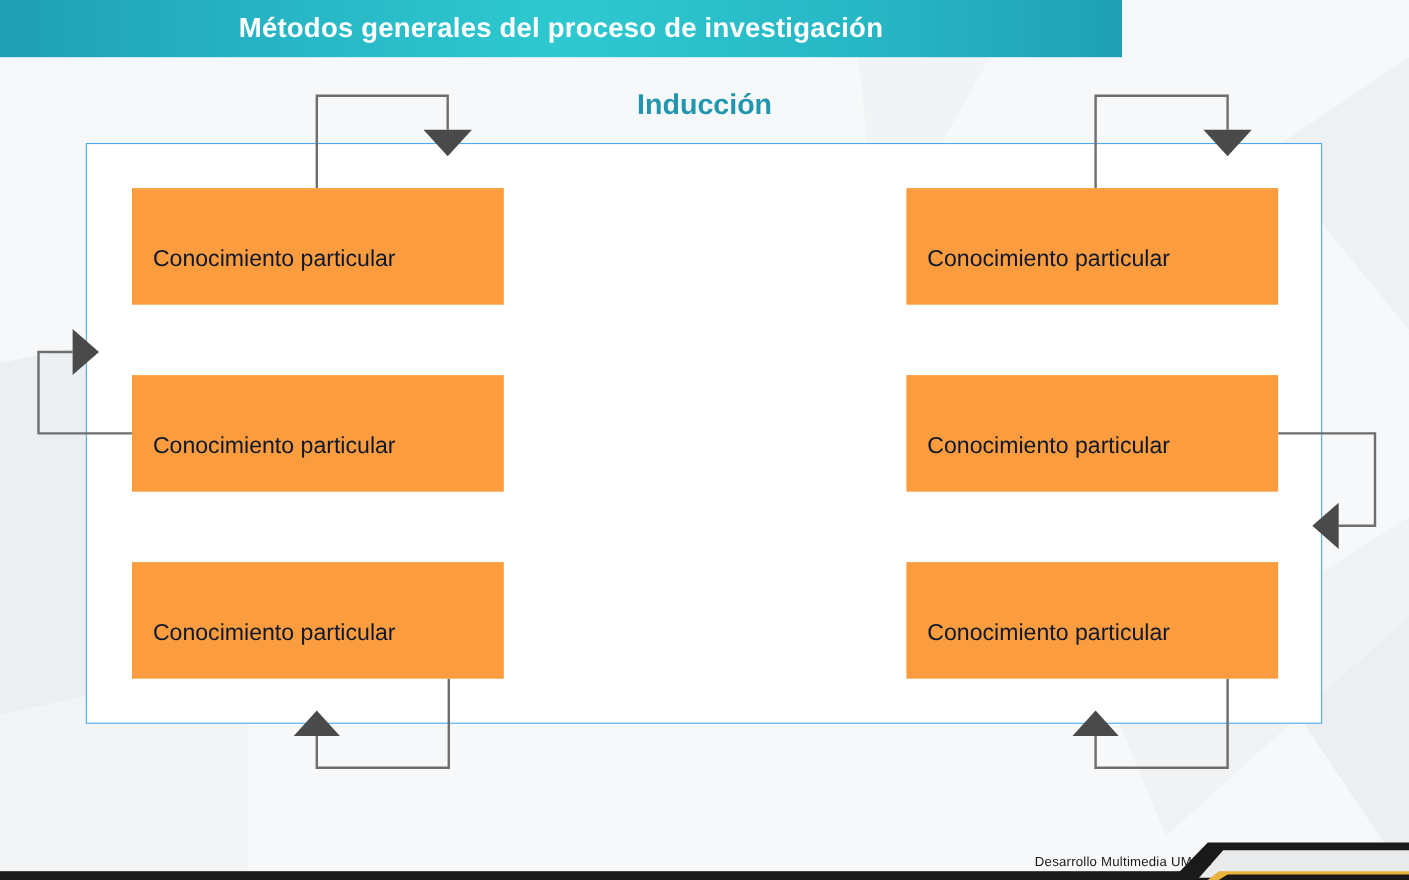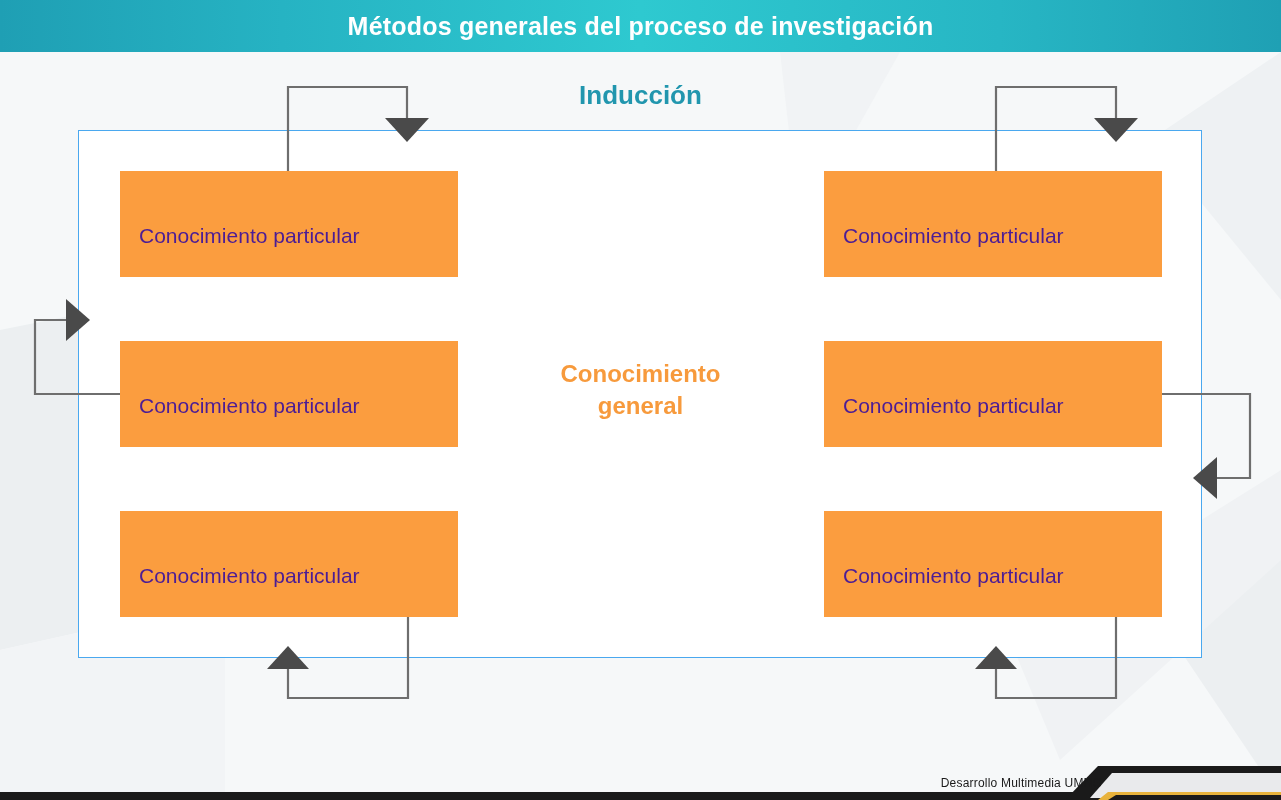--- a/index.html
+++ b/index.html
@@ -24,21 +24,21 @@
     inset: 0;
     width: 1281px;
     height: 800px;
   }
 
   
   .header-bar {
     position: absolute;
     left: 0;
     top: 0;
-    width: 1281px;
+    width: 1020px;
     height: 52px;
     background: linear-gradient(90deg,
         #1f9fb4 0%,
         #26b3c3 22%,
         #2ec9d0 50%,
         #27b6c4 78%,
         #1fa0b4 100%);
     display: flex;
     align-items: center;
     justify-content: center;
@@ -94,21 +94,21 @@
     position: absolute;
     width: 338px;
     height: 106px;
     background: #fb9d3f;
     display: flex;
     align-items: center;
     box-sizing: border-box;
     padding-left: 19px;
   }
   .kbox span {
-    color: #4c1d95;
+    color: #0f172a;
     font-size: 21px;
     line-height: 1.1;
     margin-top: 24px;
   }
   .kbox.l1 { left: 120px;  top: 171px; }
   .kbox.l2 { left: 120px;  top: 341px; }
   .kbox.l3 { left: 120px;  top: 511px; }
   .kbox.r1 { left: 824px;  top: 171px; }
   .kbox.r2 { left: 824px;  top: 341px; }
   .kbox.r3 { left: 824px;  top: 511px; }
@@ -192,24 +192,20 @@
 
       <polygon points="385,118 429,118 407,142"></polygon>
       <polygon points="1094,118 1138,118 1116,142"></polygon>
       <polygon points="66,299 66,341 90,320"></polygon>
       <polygon points="1217,457 1217,499 1193,478"></polygon>
       <polygon points="267,669 309,669 288,646"></polygon>
       <polygon points="975,669 1017,669 996,646"></polygon>
     </g>
   </svg>
 
-  <div class="center-label">
-    <div>Conocimiento</div>
-    <div>general</div>
-  </div>
 
   <div class="kbox l1">
     <span>Conocimiento particular</span>
   </div>
   <div class="kbox l2">
     <span>Conocimiento particular</span>
   </div>
   <div class="kbox l3">
     <span>Conocimiento particular</span>
   </div>

